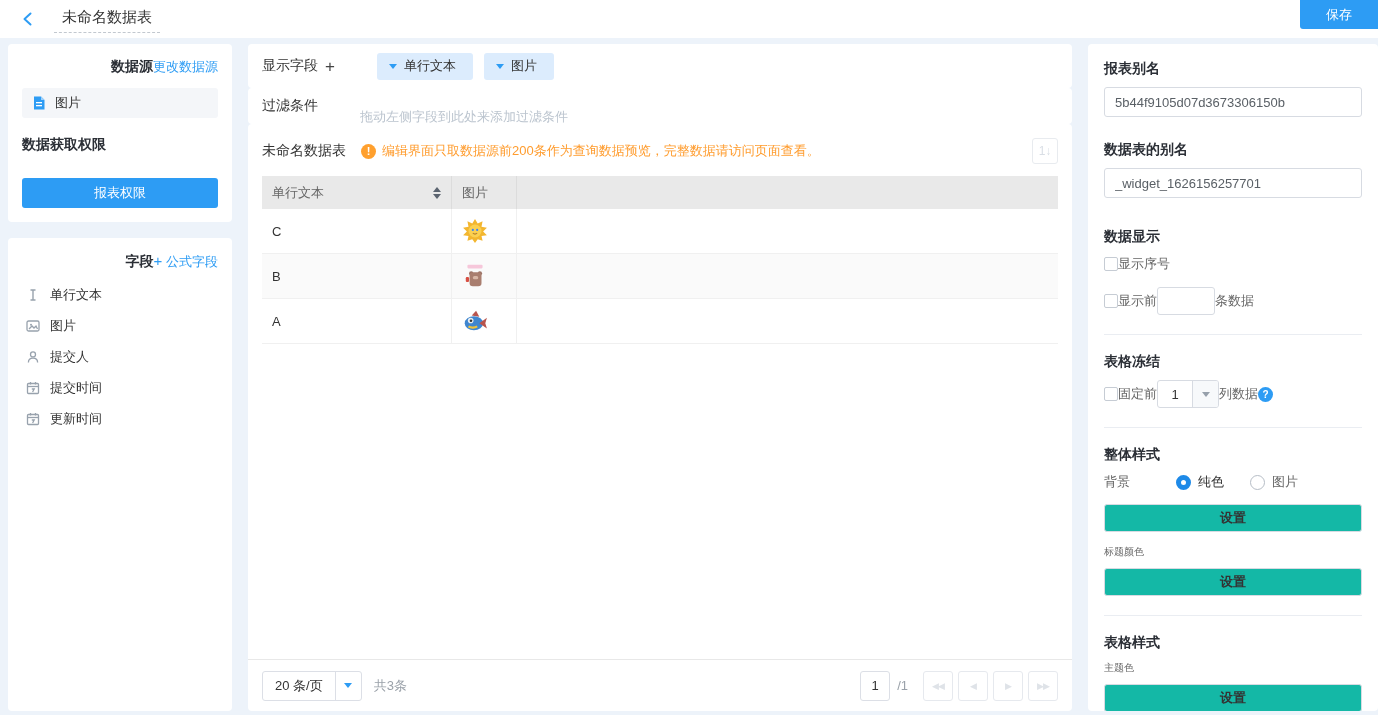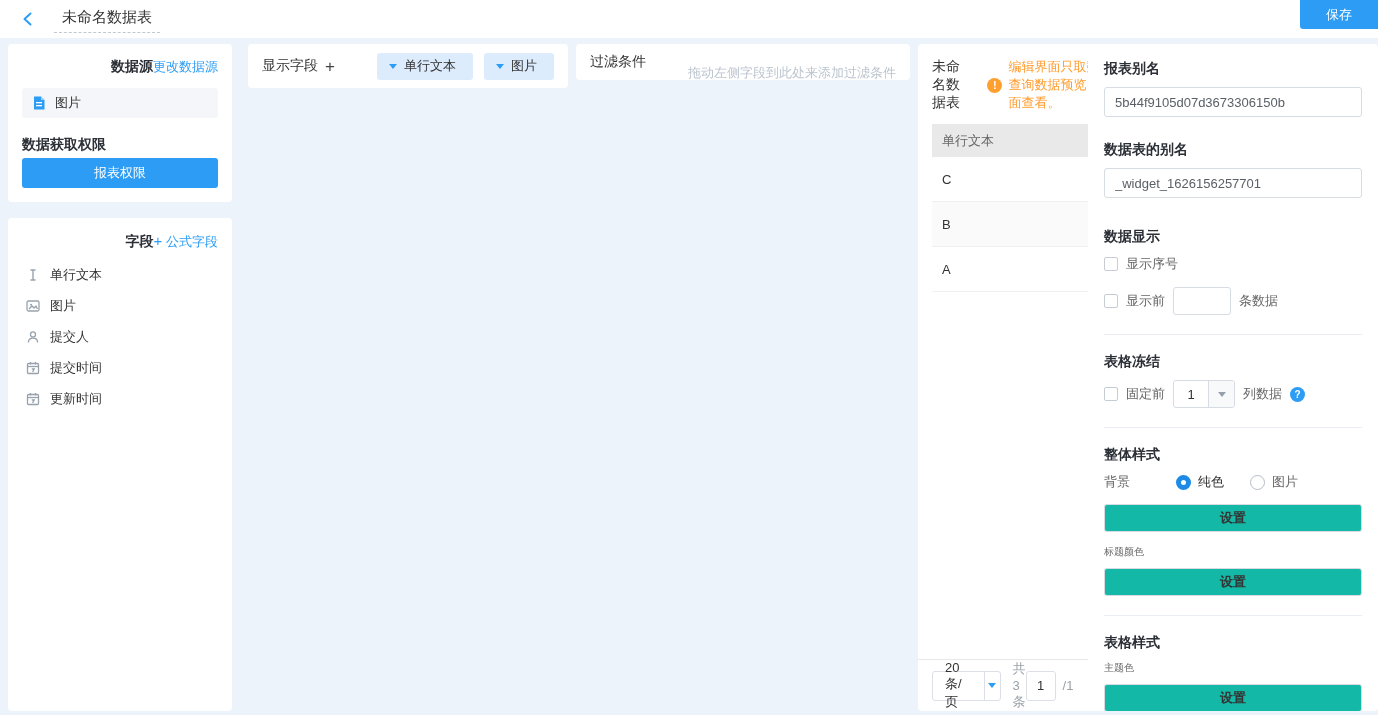--- a/index.html
+++ b/index.html
@@ -19,30 +19,30 @@
 
   
   .col-left { width:224px; display:flex; flex-direction:column; gap:16px; }
   .card-pad { padding:14px; }
   .sec-row { display:flex; justify-content:flex-end; align-items:center; }
   .sec-title { font-weight:bold; font-size:14px; color:#2b2f36; }
   .link { color:#2d9cf4; font-size:13px; cursor:pointer; text-decoration:none; }
   .ds-item { margin-top:12px; height:30px; background:#f4f6f9; border-radius:3px; display:flex; align-items:center;
              gap:8px; padding:0 9px; font-size:13px; cursor:pointer; }
   .perm-title { margin-top:18px; }
-  .perm-btn { margin-top:4px; width:100%; height:30px; background:#2d9cf4; color:#fff; border:none;
+  .perm-btn { margin-top:24px; width:100%; height:30px; background:#2d9cf4; color:#fff; border:none;
               border-radius:3px; font-size:13px; cursor:pointer; font-family:inherit; }
   .card-fields { flex:1; }
   .field-list { margin-top:8px; }
   .field-item { display:flex; align-items:center; gap:9px; height:31px; font-size:13px; color:#333; cursor:grab; padding-left:3px; }
   .ficon { width:16px; height:16px; display:flex; flex:none; }
   .plus-blue { font-size:15px; }
 
   
-  .col-mid { flex:1; min-width:0; display:flex; flex-direction:row; gap:8px; }
+  .col-mid { flex:1; min-width:0; display:flex; flex-direction:column; gap:0; }
   .cardA { height:44px; display:flex; align-items:center; padding:0 14px; flex:none; }
   .row-label { font-size:14px; color:#333; }
   .plus-btn { font-size:17px; color:#444; margin-left:7px; cursor:pointer; line-height:1; }
   .chips { display:flex; gap:11px; margin-left:42px; }
   .chip { background:#dcecfd; border-radius:3px; height:27px; display:flex; align-items:center; gap:7px;
           padding:0 17px 0 12px; font-size:13px; color:#333; cursor:pointer; }
   .caret-dn { width:0; height:0; border-left:4px solid transparent; border-right:4px solid transparent; border-top:5px solid #2d9cf4; }
   .cardB { height:36px; display:flex; align-items:center; padding:0 14px; flex:none; }
   .placeholder { color:#bcc5cf; font-size:13px; margin-left:42px;margin-top:22px; }
 
@@ -78,21 +78,21 @@
   .of { color:#9aa1a9; font-size:13px; margin:0 10px 0 7px; }
   .pbtn { width:30px; height:30px; border:1px solid #e6e9ee; border-radius:3px; background:#fff; color:#dfe3e8;
           font-size:9px; display:flex; align-items:center; justify-content:center; letter-spacing:-1px; margin-left:5px; cursor:default; font-family:inherit; }
 
   
   .col-right { width:290px; padding:16px; overflow:hidden; flex:none; }
   .r-title { font-weight:bold; font-size:14px; color:#2b2f36; margin-bottom:9px; }
   .r-input { width:100%; height:30px; border:1px solid #d7dbe2; border-radius:3px; padding:0 10px; font-size:13px;
              color:#5a6066; outline:none; font-family:inherit; background:#fff; }
   .r-gap { height:24px; }
-  .cb-row { display:flex; align-items:center; gap:8px; font-size:13px; color:#666; }
+  .cb-row { display:flex; align-items:center; gap:0; font-size:13px; color:#666; }
   .cb-row + .cb-row { margin-top:14px; }
   .cb { width:14px; height:14px; border:1px solid #c6ccd4; border-radius:2px; background:#fff; cursor:pointer; flex:none; }
   .mini-input { width:58px; height:28px; border:1px solid #d7dbe2; border-radius:3px; outline:none; padding:0 8px;
                 font-size:13px; font-family:inherit; }
   .divider { border-top:1px solid #eaedf2; margin:19px 0 18px; }
   .sel { display:flex; height:28px; border:1px solid #d7dbe2; border-radius:3px; overflow:hidden; cursor:pointer; background:#fff; }
   .sel-val { width:34px; display:flex; align-items:center; justify-content:center; font-size:13px; color:#333; }
   .sel-btn { width:26px; background:#f7f9fb; border-left:1px solid #d7dbe2; display:flex; align-items:center; justify-content:center; }
   .tri-gray { width:0; height:0; border-left:4px solid transparent; border-right:4px solid transparent; border-top:5px solid #96a0ab; }
   .help { width:15px; height:15px; border-radius:50%; background:#2d9cf4; color:#fff; font-size:10px; font-weight:bold;

